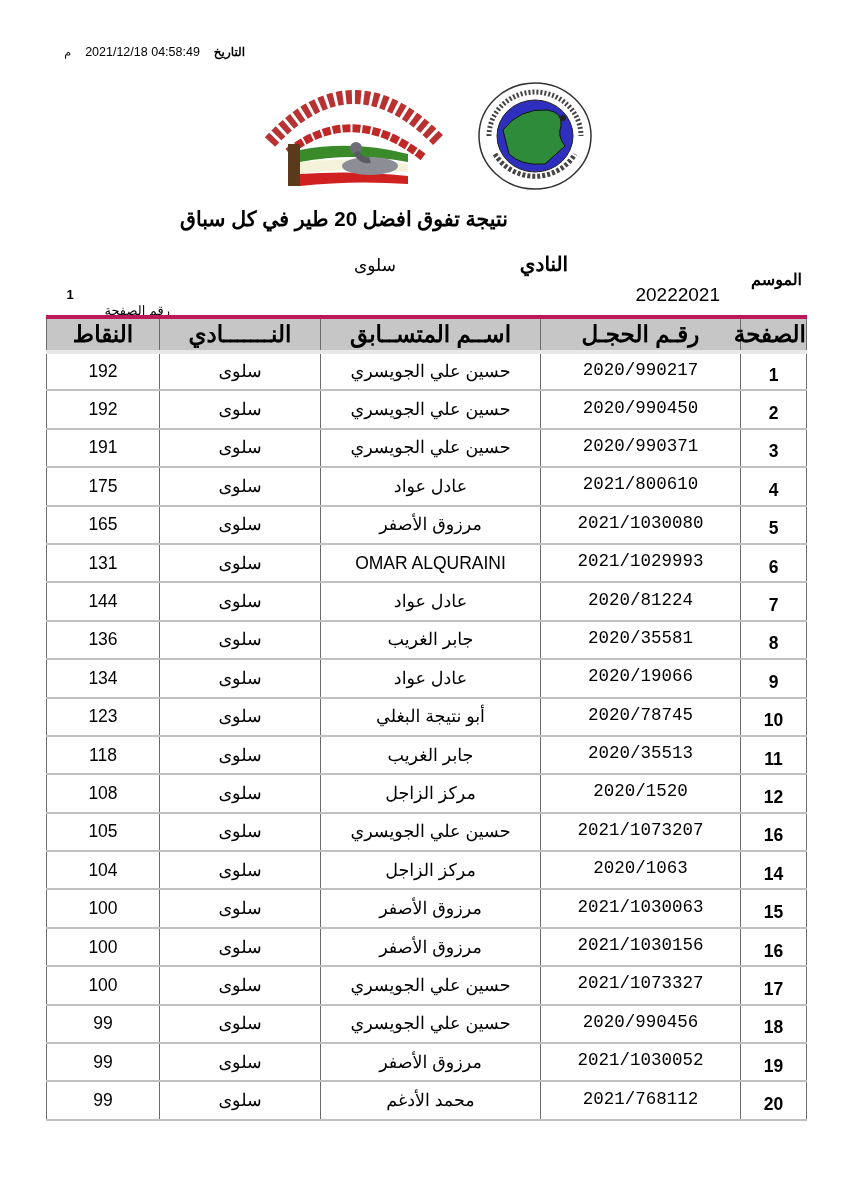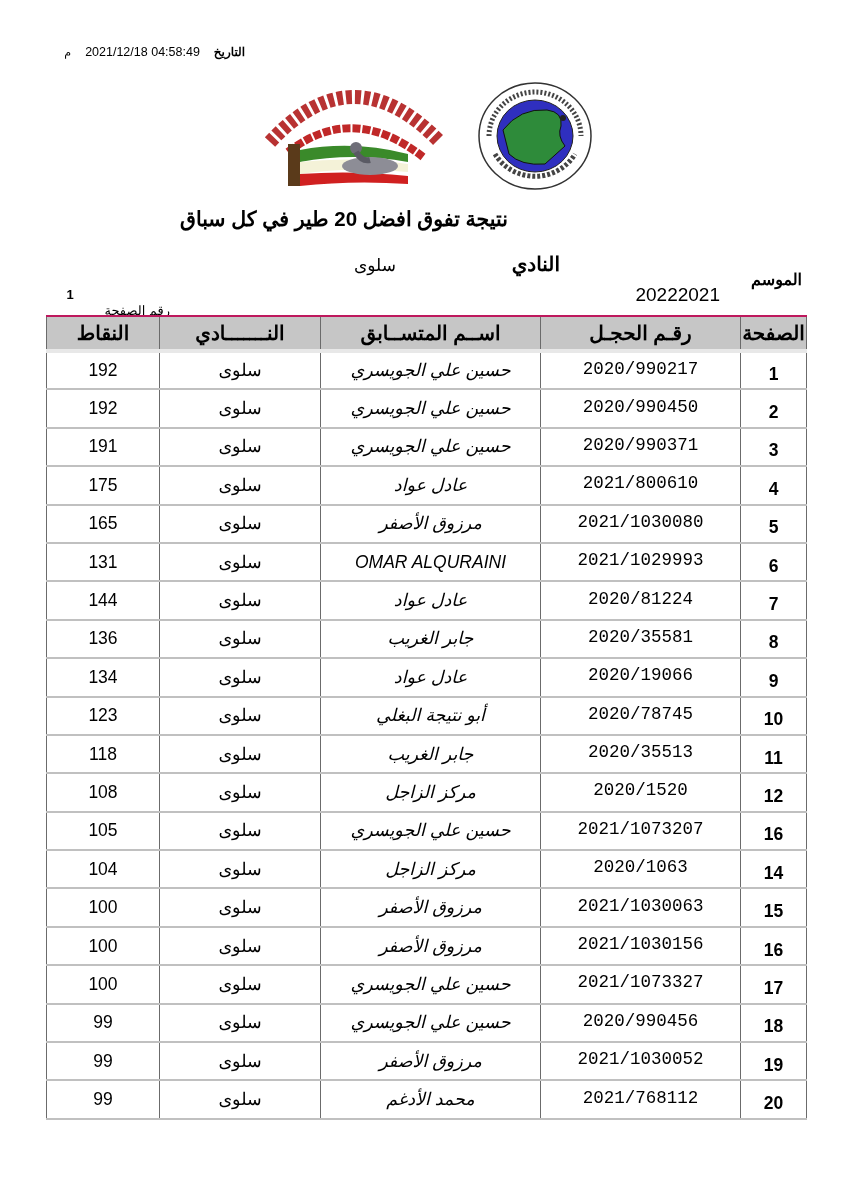--- a/index.html
+++ b/index.html
@@ -5,35 +5,35 @@
   html,body{margin:0;padding:0;background:#ffffff;}
   body{width:848px;height:1200px;position:relative;overflow:hidden;font-family:"Liberation Sans",sans-serif;color:#000;}
   .abs{position:absolute;}
   .datetime{left:40px;top:42px;width:205px;height:20px;direction:rtl;display:flex;align-items:center;gap:14px;}
   .datetime .lbl{font-weight:bold;font-size:12px;}
   .datetime .val{font-size:12.5px;direction:ltr;unicode-bidi:embed;}
   .datetime .ampm{font-size:11px;}
   .logo-club{left:258px;top:72px;width:195px;height:120px;}
   .logo-fed{left:475px;top:80px;width:120px;height:112px;}
   .title{left:180px;top:207px;width:500px;text-align:left;direction:rtl;font-weight:bold;font-size:20.5px;}
-  .club-label{left:480px;top:252px;width:80px;text-align:right;direction:rtl;font-weight:bold;font-size:20px;}
+  .club-label{left:504px;top:252px;width:80px;text-align:center;direction:rtl;font-weight:bold;font-size:20px;}
   .club-value{left:340px;top:255px;width:70px;text-align:center;direction:rtl;font-size:17px;}
   .season-label{left:740px;top:270px;width:62px;text-align:right;direction:rtl;font-weight:bold;font-size:16px;}
   .season-value{left:600px;top:284px;width:120px;text-align:right;font-size:19px;}
   .page-label{left:90px;top:303px;width:80px;text-align:right;direction:rtl;font-size:13px;}
   .page-value{left:60px;top:287px;width:20px;text-align:center;font-weight:bold;font-size:13px;}
   table.results{position:absolute;left:46px;top:315px;width:760px;border-collapse:collapse;direction:rtl;table-layout:fixed;}
   table.results th,table.results td{border-left:1px solid #6b6b6b;border-right:1px solid #6b6b6b;padding:0;text-align:center;}
   table.results thead tr{background:#c6c6c6;height:35px;}
-  table.results th{font-weight:bold;font-size:20px;border-top:2px solid #be185d;border-bottom:4px solid #e8e8e8;}
+  table.results th{font-weight:bold;font-size:23px;border-top:4px solid #be185d;border-bottom:4px solid #e8e8e8;}
   table.results tbody tr{height:38.4px;border-bottom:2px solid #c0c0c0;}
   table.results td{font-size:17.5px;}
   td.rank{font-weight:bold;font-size:19px;padding-top:8px !important;}
   td.reg{font-size:16px;padding-bottom:4px !important;}
-  td.name{font-size:17px;font-style:italic;}
+  td.name{font-size:17px;}
   td.club{font-size:16px;}
   td.points{font-size:19px;}
   td.ltr{direction:ltr;font-family:Liberation Mono, monospace;}
   col.c-rank{width:66px;} col.c-reg{width:200px;} col.c-name{width:220px;} col.c-club{width:161px;} col.c-points{width:113px;}
 </style>
 </head>
 <body>
 
 <div class="abs datetime">
   <span class="lbl">التاريخ</span>

